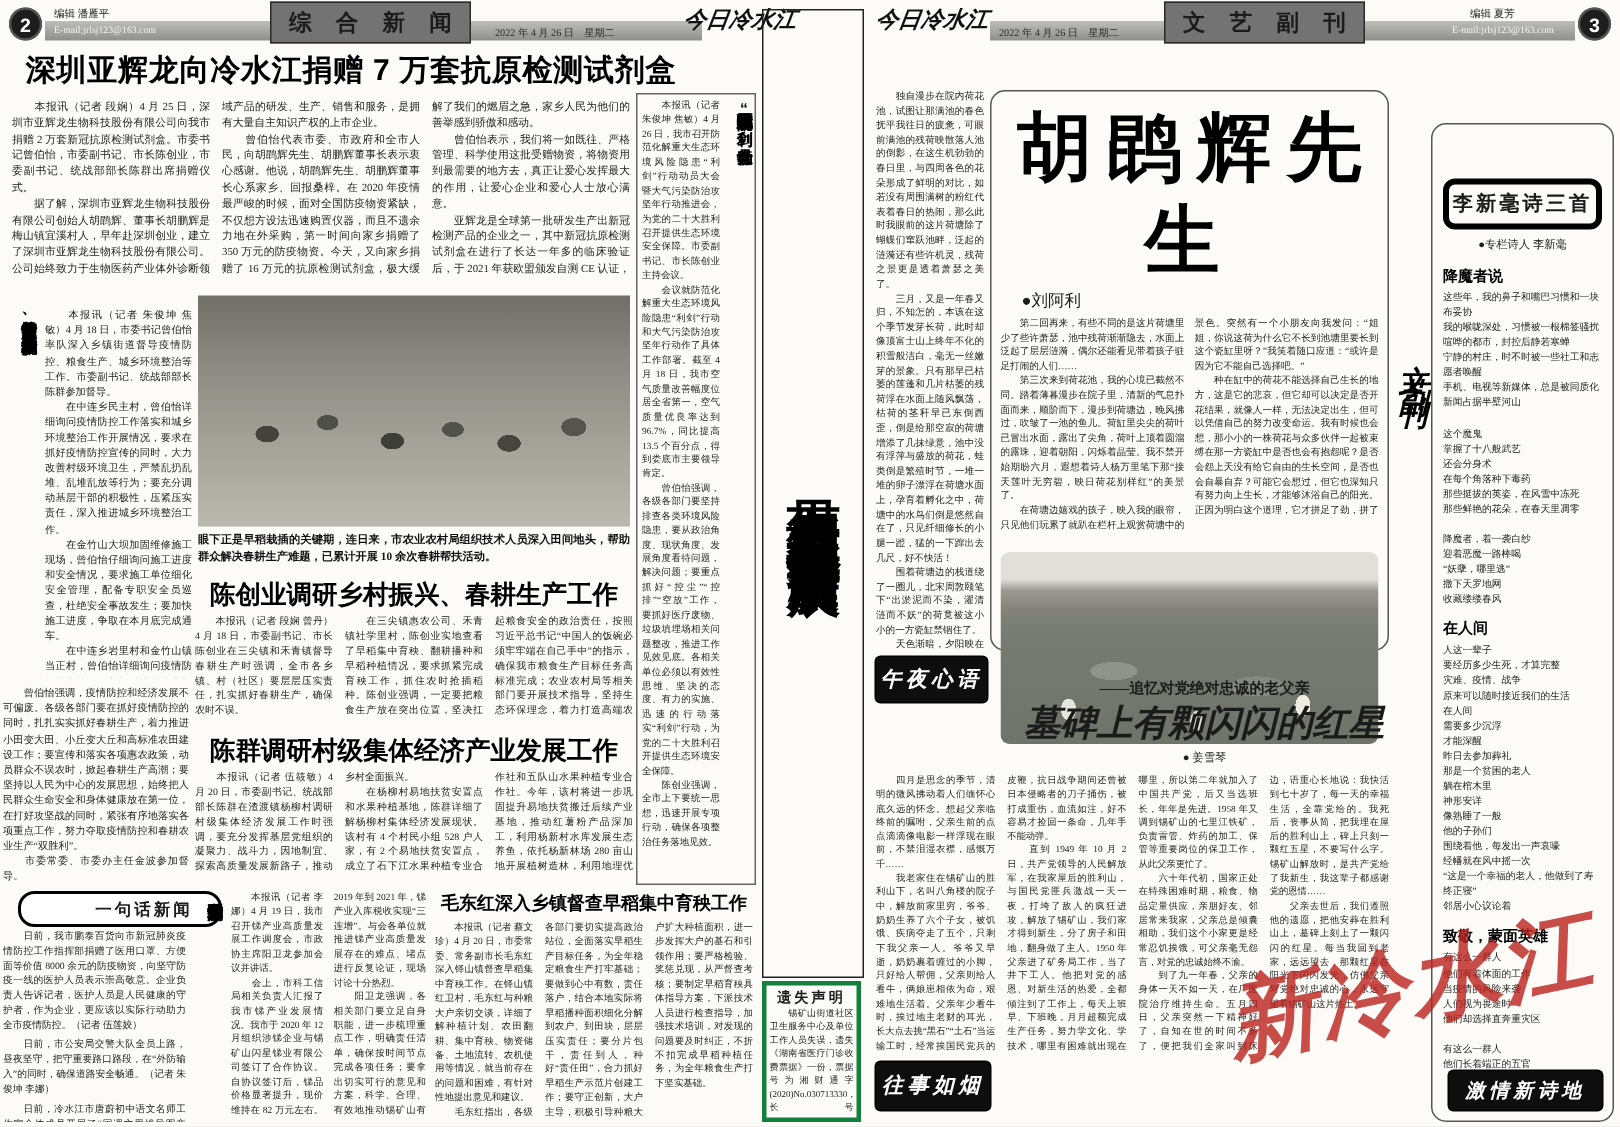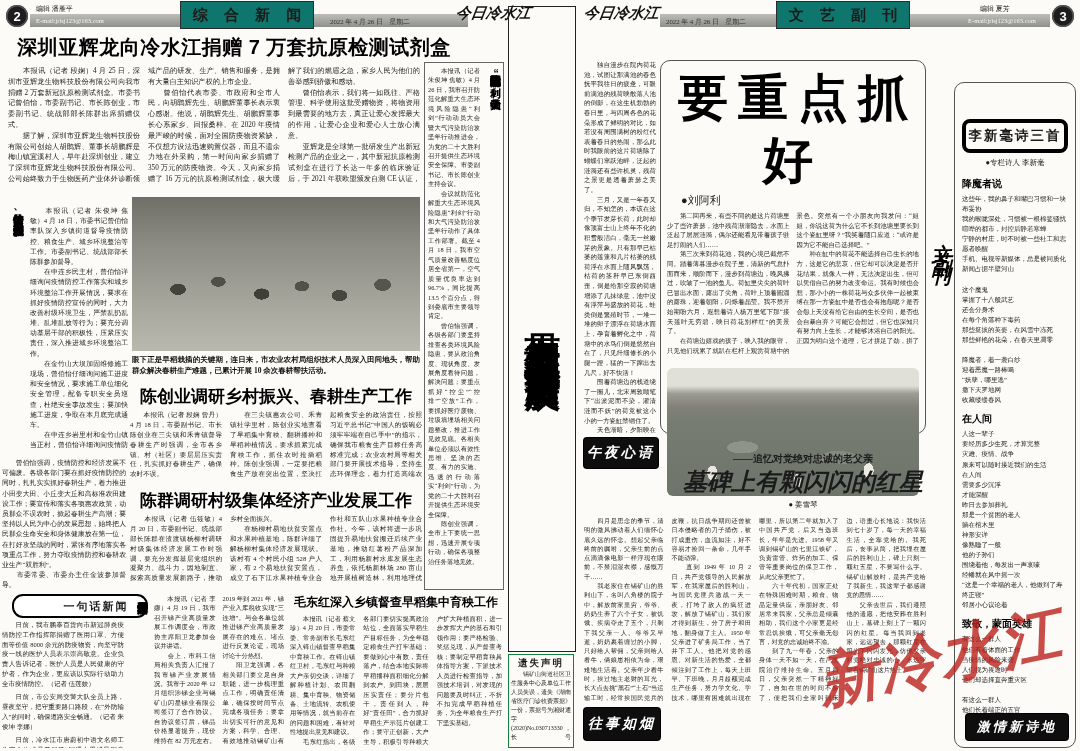--- a/index.html
+++ b/index.html
@@ -9,21 +9,21 @@
   .hei{font-family:"Liberation Sans",sans-serif;font-weight:900;}
   .bt{font-size:7px;line-height:1.5;text-align:justify;white-space:pre-line;overflow:hidden;color:#222;}
   .cols2{column-count:2;column-gap:7px;}
   .cols3{column-count:3;column-gap:8px;}
   .cols4{column-count:4;column-gap:8px;}
   .vtext{writing-mode:vertical-rl;text-orientation:upright;}
   .graybar{background:linear-gradient(#bdbdb9,#8f8f8b);}
   .circle-num{width:22px;height:22px;border-radius:50%;background:#1d1d1d;color:#fff;
               font-family:"Liberation Sans",sans-serif;font-weight:bold;font-size:13px;
               display:flex;align-items:center;justify-content:center;box-shadow:0 0 0 1.5px #555 inset;}
-  .section-box{background:#0f766e;border:1px solid #2a2a2a;display:flex;align-items:center;justify-content:center;
+  .section-box{background:#737373;border:1px solid #2a2a2a;display:flex;align-items:center;justify-content:center;
                font-size:15px;letter-spacing:6px;text-indent:6px;}
   .masthead{font-style:italic;font-weight:bold;transform:skewX(-8deg);font-size:15px;color:#111;
             font-family:"Liberation Serif",serif;white-space:nowrap;}
   .vhead{writing-mode:vertical-rl;text-orientation:upright;font-family:"Liberation Sans",sans-serif;
          font-weight:900;color:#000;overflow:hidden;}
   .headline{font-family:"Liberation Sans",sans-serif;font-weight:900;color:#000;text-align:center;white-space:nowrap;overflow:hidden;}
   .black-label{background:#0e0e0e;color:#fff;display:flex;align-items:center;justify-content:center;
                font-weight:bold;font-style:italic;border-radius:3px;letter-spacing:3px;
                font-family:"Liberation Serif",serif;box-shadow:0 0 0 1px #000;}
   .outline-label{background:#fff;border:2px solid #000;border-radius:11px;display:flex;align-items:center;
@@ -122,21 +122,21 @@
 
     <div class="abs headline" style="left:290px;top:592px;width:212px;height:20px;font-size:12px;line-height:20px;">毛东红深入乡镇督查早稻集中育秧工作</div>
     <div class="abs bt cols3" style="left:290px;top:614px;width:212px;height:134px;font-size:6.3px;">　　本报讯（记者 蔡文珍）4 月 20 日，市委常委、常务副市长毛东红深入铎山镇督查早稻集中育秧工作。在铎山镇红卫村，毛东红与种粮大户亲切交谈，详细了解种植计划、农田翻耕、集中育秧、物资储备、土地流转、农机使用等情况，就当前存在的问题和困难，有针对性地提出意见和建议。
 　　毛东红指出，各级各部门要切实提高政治站位，全面落实早稻生产目标任务，为全年稳定粮食生产打牢基础；要做到心中有数，责任落户，结合本地实际将早稻播种面积细化分解到农户、到田块，层层压实责任；要分片包干，责任到人，种好“责任田”，合力抓好早稻生产示范片创建工作；要守正创新，大户主导，积极引导种粮大户扩大种植面积，进一步发挥大户的基石和引领作用；要严格检验、奖惩兑现，从严督查考核；要制定早稻育秧具体指导方案，下派技术人员进行检查指导，加强技术培训，对发现的问题要及时纠正，不折不扣完成早稻种植任务，为全年粮食生产打下坚实基础。</div>
   </section>
 
   <section class="abs" style="left:506px;top:0;width:74px;height:751px;">
     <div class="abs" style="left:2px;top:6px;width:66px;height:644px;border:1px solid #222;display:flex;align-items:center;justify-content:center;">
       <div class="vtext hei" style="font-size:36px;letter-spacing:3px;color:#000;">贯彻新发展理念推动经济高质量发展</div>
     </div>
-    <div class="abs" style="left:2px;top:654px;width:66px;height:94px;border:1px solid #15803d;padding:2px;box-sizing:border-box;">
+    <div class="abs" style="left:2px;top:654px;width:66px;height:94px;border:3px solid #15803d;padding:2px;box-sizing:border-box;">
       <div style="text-align:center;font-weight:bold;font-size:9.5px;letter-spacing:2px;">遗失声明</div>
       <div class="bt" style="font-size:6px;height:72px;">　　锡矿山街道社区卫生服务中心及单位工作人员失误，遗失《湖南省医疗门诊收费票据》一份，票据号为湘财通字(2020)No.030713330，长号 1240138144718746SN，特此声明遗失作废。
 2022 年 4 月 26 日</div>
     </div>
   </section>
 
   <section class="abs" style="left:580px;top:0;width:500px;height:751px;">
 
     <div class="abs graybar" style="left:80px;top:14px;width:390px;height:13px;"></div>
     <div class="abs masthead" style="left:4px;top:4px;">今日冷水江</div>
@@ -145,21 +145,21 @@
     <div class="abs smalllbl" style="left:400px;top:4px;">编辑 夏芳</div>
     <div class="abs barmail" style="left:388px;top:17px;">E-mail:jrlsj123@163.com</div>
     <div class="abs circle-num" style="left:472px;top:5px;">3</div>
 
     <div class="abs bt" style="left:4px;top:60px;width:72px;height:374px;font-size:6.4px;">　　独自漫步在院内荷花池，试图让那满池的春色抚平我往日的疲惫，可眼前满池的残荷映散落人池的倒影，在这生机勃勃的春日里，与四周各色的花朵形成了鲜明的对比，如若没有周围满树的粉红代表着春日的热闹，那么此时我眼前的这片荷塘除了蝴蝶们窜跃池畔，泛起的涟漪还有些许机灵，残荷之景更是透着萧瑟之美了。
 　　三月，又是一年春又归，不知怎的，本该在这个季节发芽长荷，此时却像顶富士山上终年不化的积雪般洁白，毫无一丝嫩芽的景象。只有那早已枯萎的莲蓬和几片枯萎的残荷浮在水面上随风飘荡，枯荷的茎秆早已东倒西歪，倒是给那空寂的荷塘增添了几抹绿意，池中没有浮萍与盛放的荷花，蛙类倒是繁殖时节，一堆一堆的卵子漂浮在荷塘水面上，孕育着孵化之中，荷塘中的水鸟们倒是悠然自在了，只见纤细修长的小腿一蹬，猛的一下蹿出去几尺，好不快活！
 　　围着荷塘边的栈道绕了一圈儿，北宋周敦颐笔下“出淤泥而不染，濯清涟而不妖”的荷竟被这小小的一方瓷缸禁锢住了。
 　　天色渐暗，夕阳映在远山迟迟不肯落去，不知是留恋这春满人间之景还是在怜惜那几株缸里的荷。迎着余晖漫步在石阶上，身后空无一人，只剩一山一水一荷塘。</div>
 
     <div class="abs box-border" style="left:80px;top:60px;width:266px;height:374px;padding:6px;box-sizing:border-box;">
-      <div class="hei" style="font-size:50px;text-align:center;letter-spacing:10px;text-indent:10px;line-height:62px;color:#000;">要重点抓好</div>
+      <div class="hei" style="font-size:50px;text-align:center;letter-spacing:10px;text-indent:10px;line-height:62px;color:#000;">胡鹍辉先生</div>
       <div style="font-size:11px;padding-left:14px;margin:2px 0 3px 0;">●刘阿利</div>
       <div class="bt cols2" style="height:152px;font-size:6.4px;">　　第二回再来，有些不同的是这片荷塘里少了些许萧瑟，池中残荷渐渐隐去，水面上泛起了层层涟漪，偶尔还能看见带着孩子驻足打闹的人们……
 　　第三次来到荷花池，我的心境已截然不同。踏着薄暮漫步在院子里，清新的气息扑面而来，顺阶而下，漫步到荷塘边，晚风拂过，吹皱了一池的鱼儿。荷缸里尖尖的荷叶已冒出水面，露出了尖角，荷叶上顶着圆溜的露珠，迎着朝阳，闪烁着晶莹。我不禁开始期盼六月，遐想着诗人杨万里笔下那“接天莲叶无穷碧，映日荷花别样红”的美景了。
 　　在荷塘边嬉戏的孩子，映入我的眼帘，只见他们玩累了就趴在栏杆上观赏荷塘中的景色。突然有一个小朋友向我发问：“姐姐，你说这荷为什么它不长到池塘里要长到这个瓷缸里呀？”我笑着随口应道：“或许是因为它不能自己选择吧。”
 　　种在缸中的荷花不能选择自己生长的地方，这是它的悲哀，但它却可以决定是否开花结果，就像人一样，无法决定出生，但可以凭借自己的努力改变命运。我有时候也会想，那小小的一株荷花与众多伙伴一起被束缚在那一方瓷缸中是否也会有抱怨呢？是否会怨上天没有给它自由的生长空间，是否也会自暴自弃？可能它会想过，但它也深知只有努力向上生长，才能够沐浴自己的阳光。正因为明白这个道理，它才拼足了劲，拼了命的从那一口瓷缸里冲出水面。只要有拼搏向上的动力，定有蜻蜓立上头！</div>
       <div class="photo-lotus" style="width:100%;height:128px;margin-top:5px;"></div>
     </div>
 
     <div class="abs vtext" style="left:348px;top:228px;width:26px;height:204px;font-size:19px;font-weight:bold;font-style:italic;color:#000;letter-spacing:8px;">文艺副刊</div>
 

